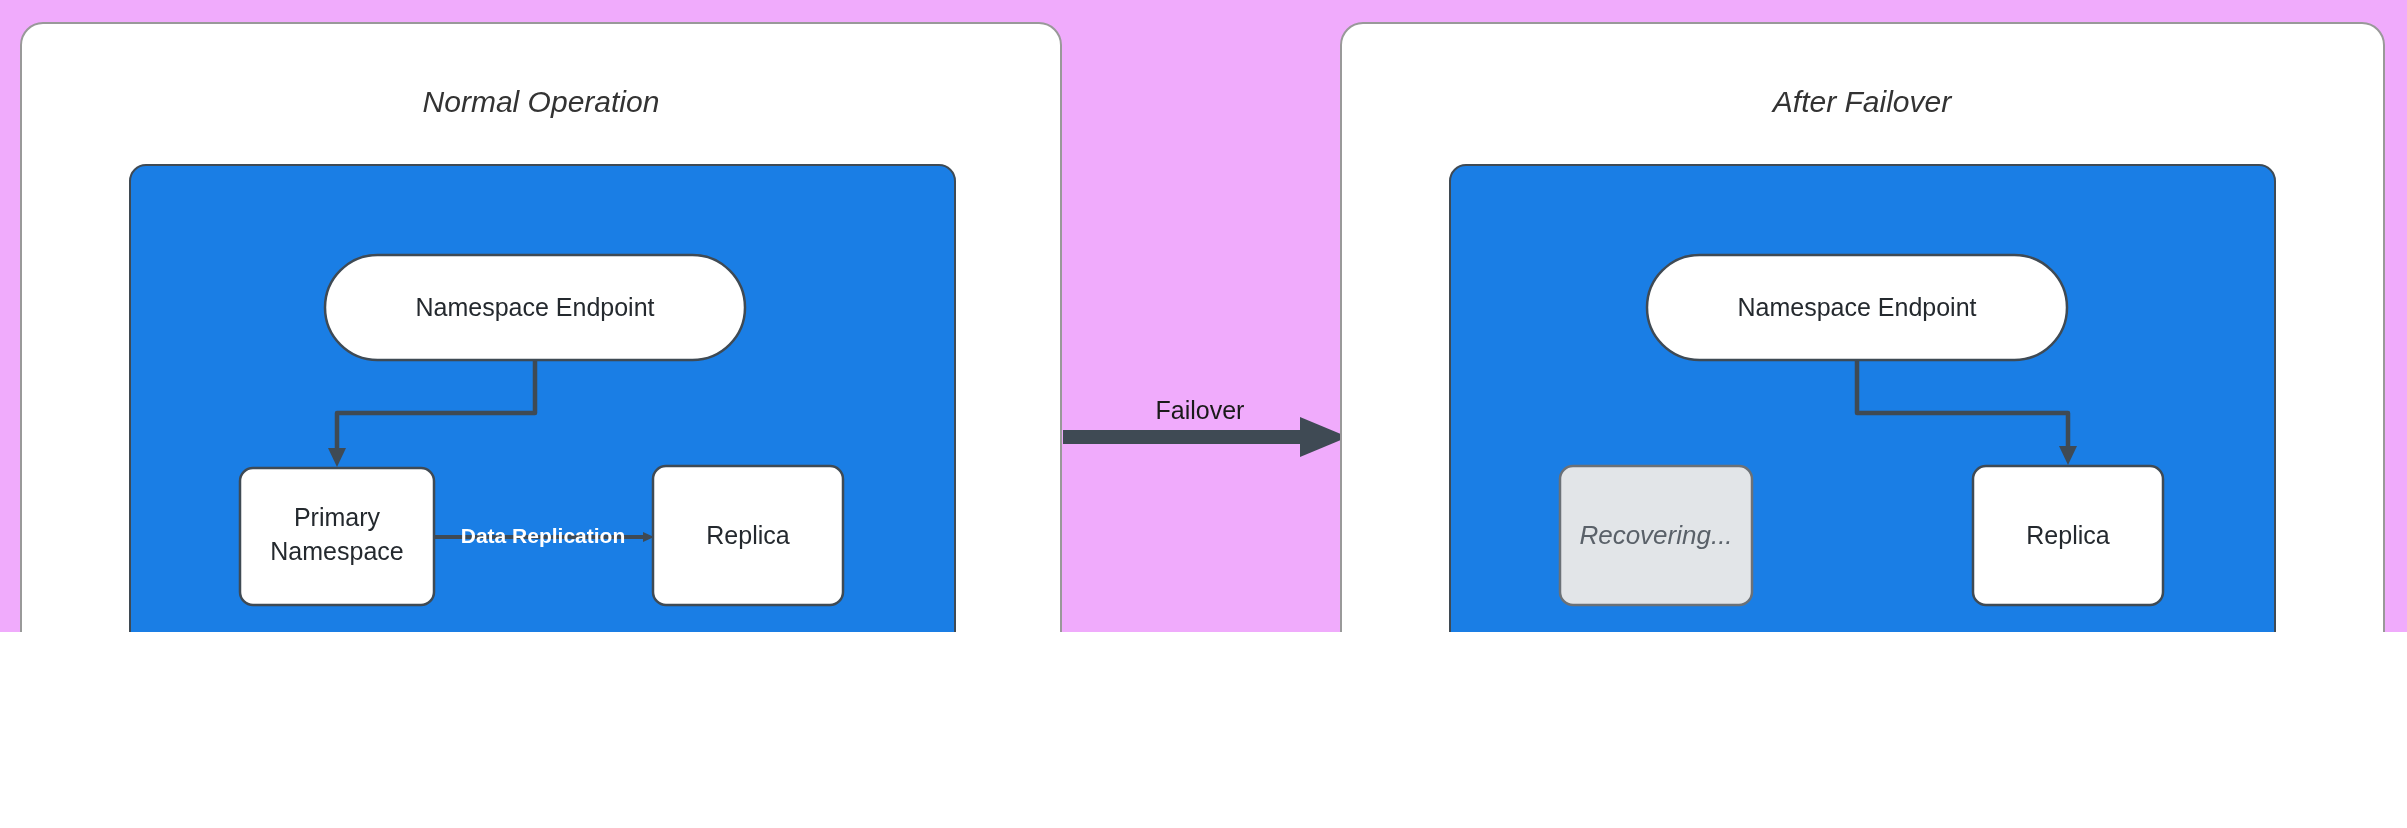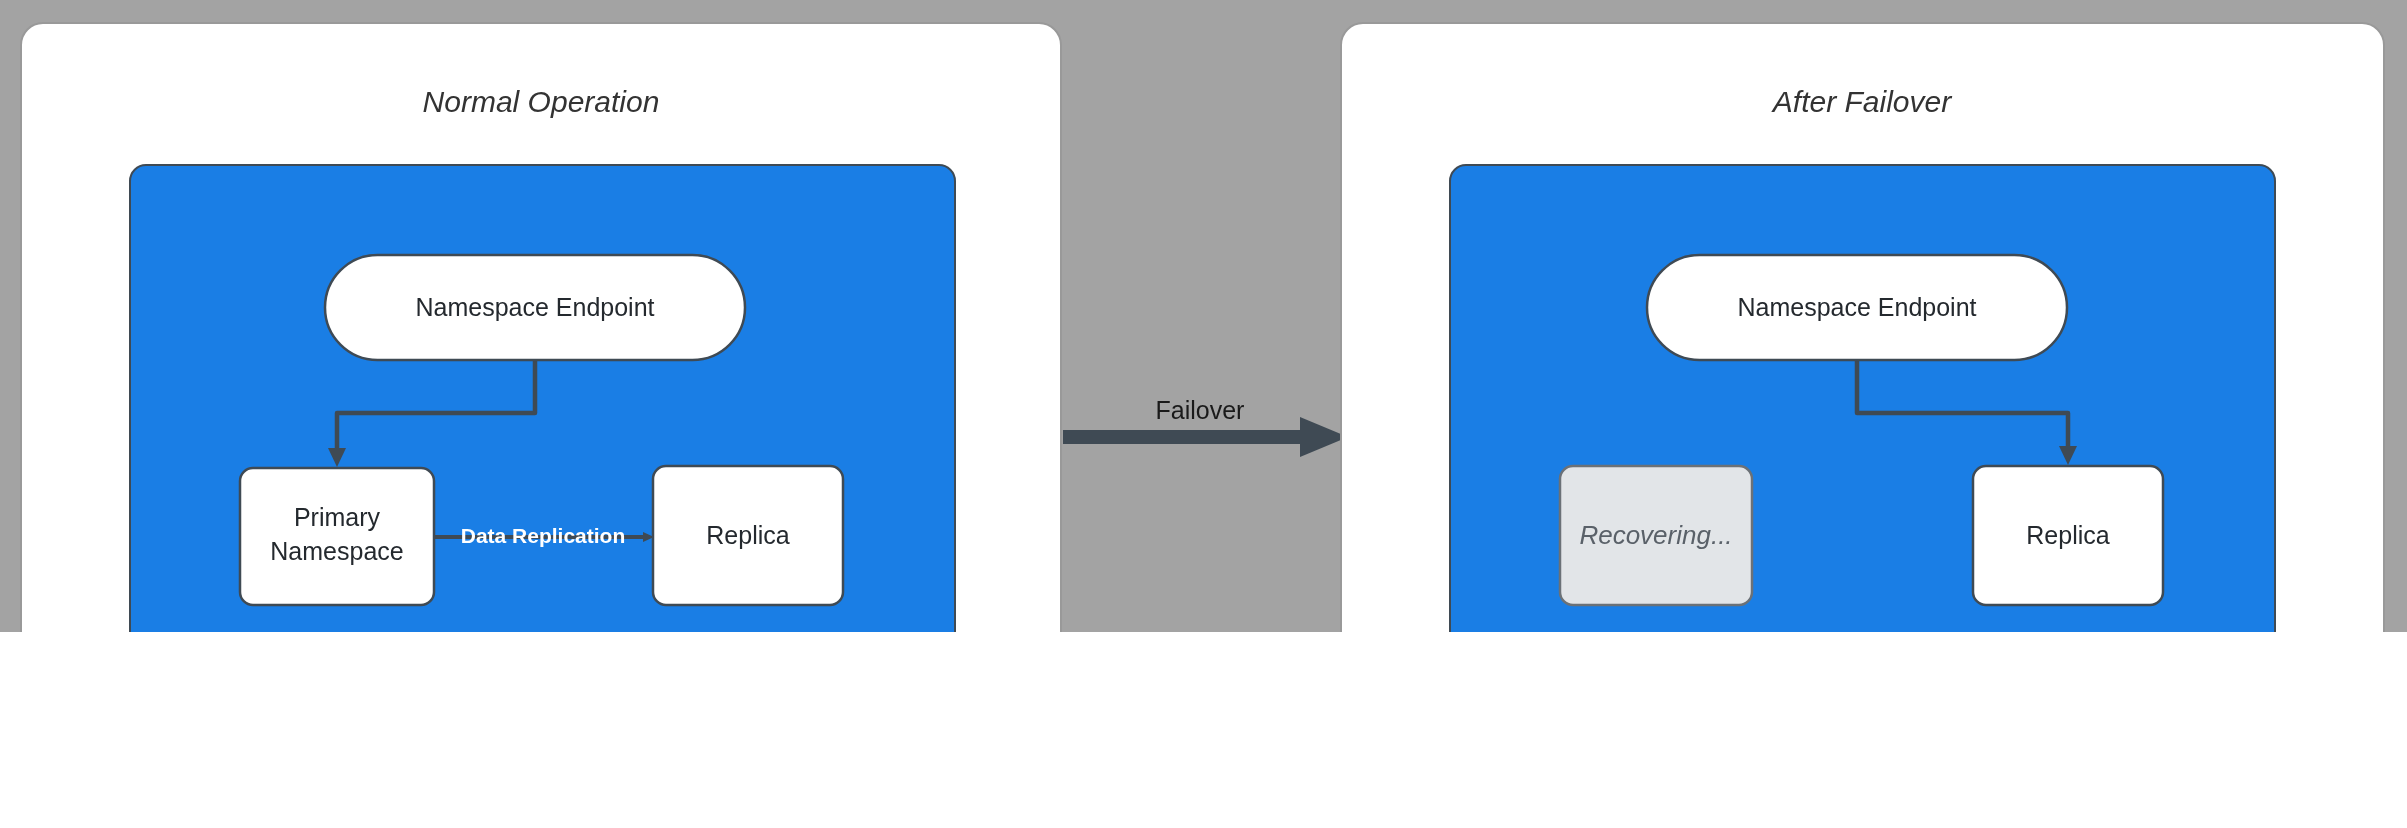--- a/index.html
+++ b/index.html
@@ -6,21 +6,21 @@
   html, body {
     margin: 0;
     padding: 0;
     background: #ffffff;
     font-family: "Liberation Sans", sans-serif;
   }
   #canvas {
     position: relative;
     width: 2407px;
     height: 632px;
-    background: #a3a3a3;
+    background: #f0abfc;
     overflow: hidden;
   }
   svg.diagram {
     position: absolute;
     left: 0;
     top: 0;
     width: 2407px;
     height: 828px;
     display: block;
   }

